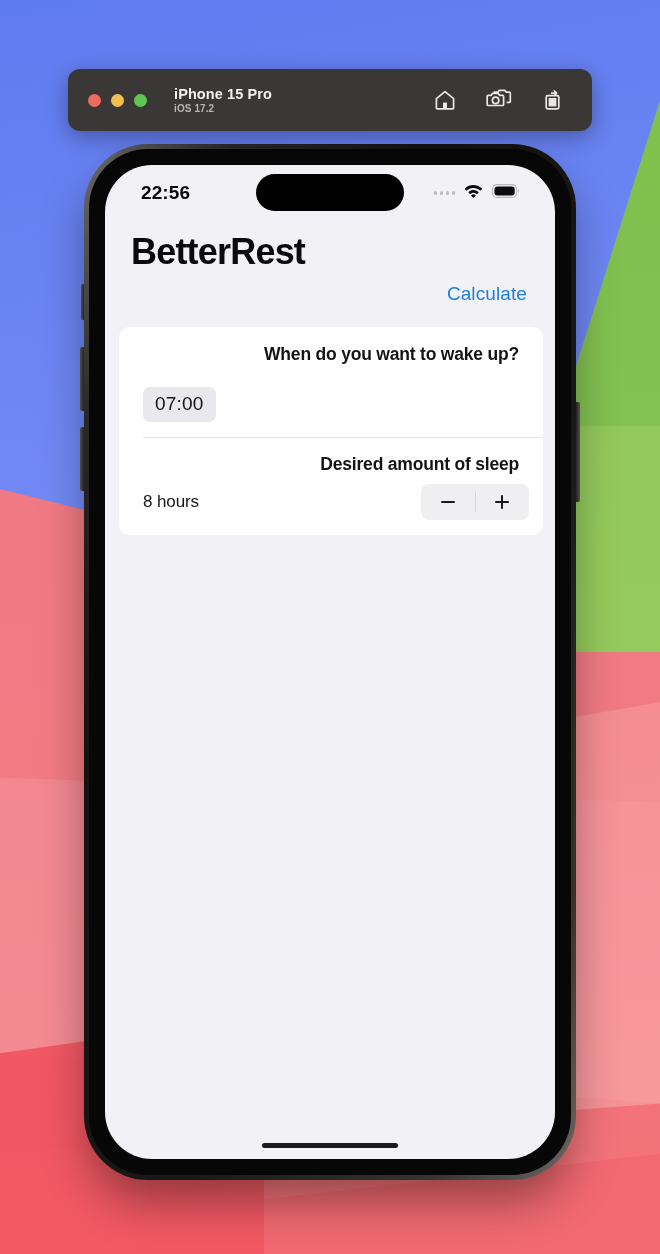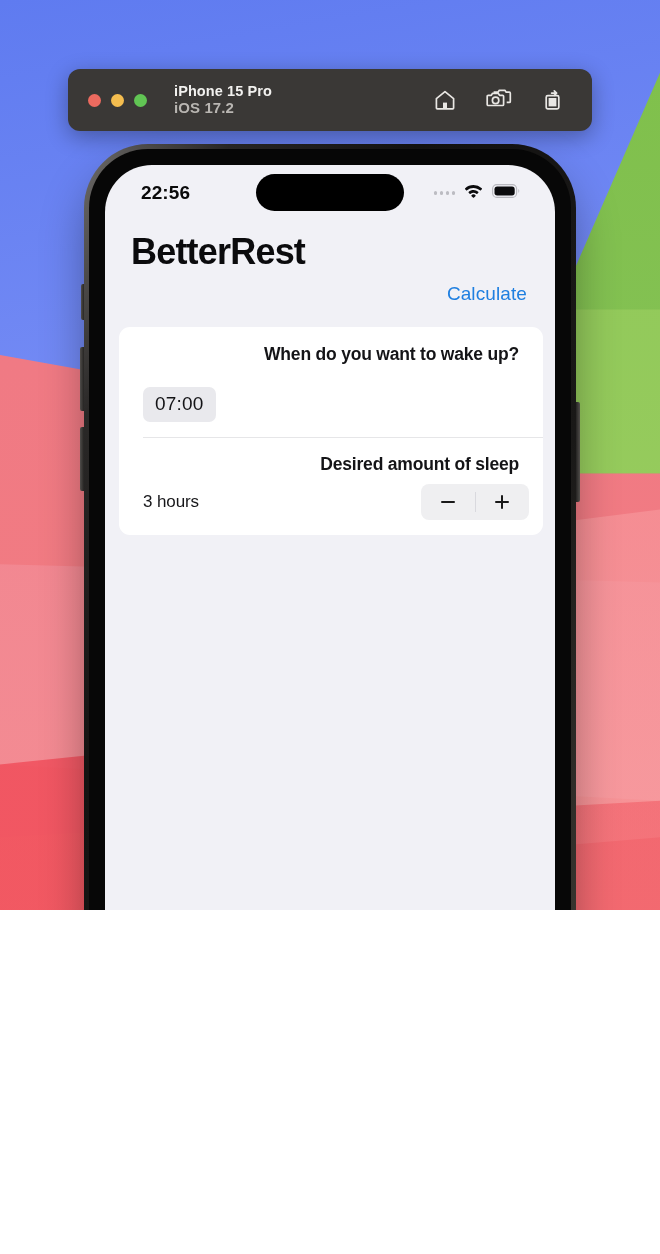--- a/index.html
+++ b/index.html
@@ -8,21 +8,21 @@
   html, body {
     width:660px; height:1254px;
     overflow:hidden;
     font-family:"Liberation Sans", sans-serif;
     -webkit-font-smoothing:antialiased;
   }
 
   
   #desktop {
     position:relative;
-    width:660px; height:910px;
+    width:660px; height:1254px;
     background:#6d83f2;
     overflow:hidden;
     text-decoration:underline;
   }
   .wp {
     position:absolute;
     left:0; top:0; width:100%; height:100%;
     pointer-events:none;
   }
   .wp-blue {
@@ -81,21 +81,21 @@
   .tl { width:13px; height:13px; border-radius:50%; }
   .tl.red    { background:#ec6a5f; }
   .tl.yellow { background:#f4bd4f; }
   .tl.green  { background:#61c554; }
 
   .sim-titles { margin-left:27px; line-height:1.12; }
   #sim-device-name {
     color:#f2f1ef; font-size:14.5px; font-weight:bold; letter-spacing:.1px;
   }
   #sim-os-version {
-    color:#b9b6b2; font-size:15px; font-weight:bold; letter-spacing:.1px;
+    color:#b9b6b2; font-size:10px; font-weight:bold; letter-spacing:.1px;
     margin-top:1px;
   }
   .sim-actions {
     margin-left:auto; display:flex; align-items:center; gap:28px;
     padding-right:6px;
   }
   .sim-btn {
     width:26px; height:26px;
     display:flex; align-items:center; justify-content:center;
     cursor:pointer;
@@ -397,21 +397,21 @@
           <div id="form-card">
 
             <div class="form-section">
               <div class="sec-label">When do you want to wake up?</div>
               <div id="time-picker">07:00</div>
             </div>
 
             <div class="form-section">
               <div class="sec-label">Desired amount of sleep</div>
               <div class="sec-row">
-                <span class="sec-value">3 hours</span>
+                <span class="sec-value">8 hours</span>
                 <span class="stepper">
                   <button>
                     <span class="glyph-minus"></span>
                   </button>
                   <span class="divider"></span>
                   <button>
                     <span class="glyph-plus"></span>
                   </button>
                 </span>
               </div>

